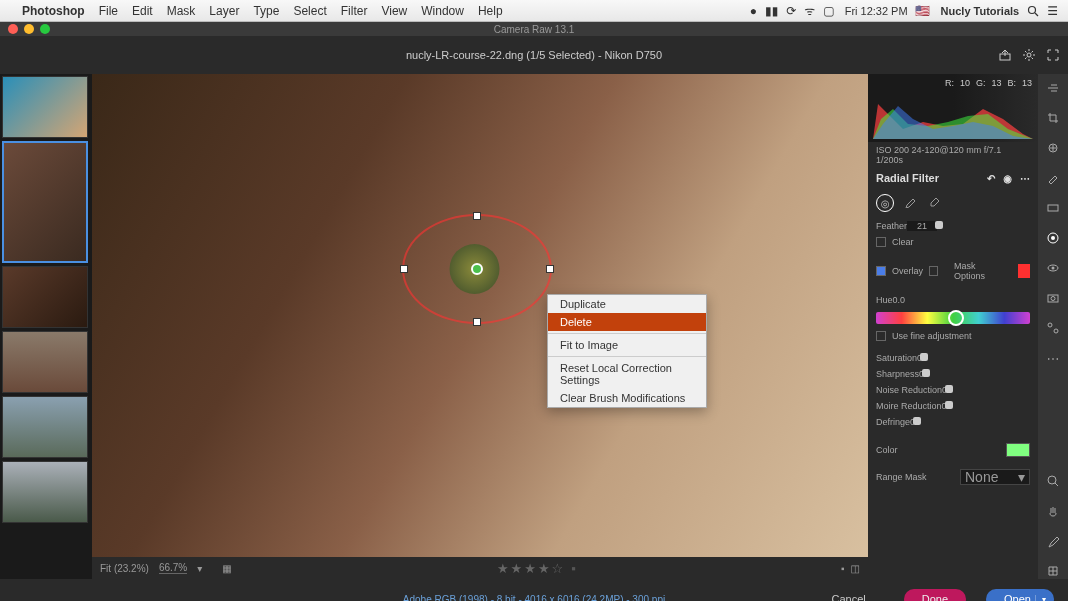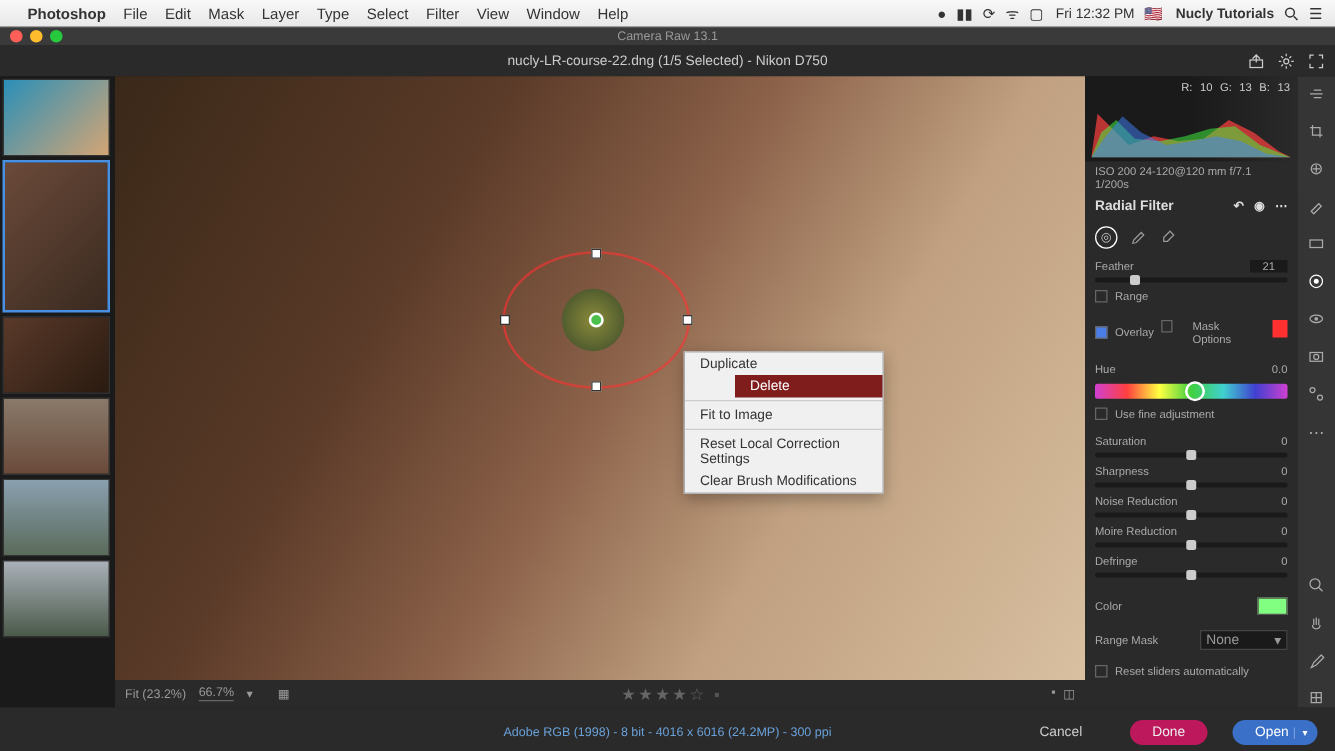--- a/index.html
+++ b/index.html
@@ -16,21 +16,21 @@
     
     
     .titlebar { height: 14px; background: #3a3a3a; display: flex; align-items: center; justify-content: center; font-size: 10px; color: #999; position: relative; }
     .traffic-lights { position: absolute; left: 8px; display: flex; gap: 6px; }
     .traffic-light { width: 10px; height: 10px; border-radius: 50%; }
     .tl-red { background: #ff5f56; }
     .tl-yellow { background: #ffbd2e; }
     .tl-green { background: #27c93f; }
     
     
-    .doc-header { height: 25px; background: #2a2a2a; display: flex; align-items: center; justify-content: center; font-size: 11px; color: #ccc; position: relative; }
+    .doc-header { height: 38px; background: #2a2a2a; display: flex; align-items: center; justify-content: center; font-size: 11px; color: #ccc; position: relative; }
     .doc-header .doc-actions { position: absolute; right: 8px; display: flex; gap: 10px; }
     
     
     .main { display: flex; height: 505px; }
     
     
     .filmstrip { width: 92px; background: #1a1a1a; padding: 2px; display: flex; flex-direction: column; gap: 3px; overflow: hidden; }
     .thumb { width: 86px; height: 62px; background: #444; border: 1px solid #333; }
     .thumb.selected { border: 2px solid #4a90e2; height: 122px; background: linear-gradient(135deg, #6b4a3a, #3a2a20); }
     .thumb.t1 { background: linear-gradient(135deg, #2a8fb8, #d4a574); }
@@ -49,21 +49,21 @@
     .rh-top { left: 50%; top: -4px; transform: translateX(-50%); }
     .rh-bottom { left: 50%; bottom: -4px; transform: translateX(-50%); }
     .rh-left { left: -4px; top: 50%; transform: translateY(-50%); }
     .rh-right { right: -4px; top: 50%; transform: translateY(-50%); }
     .radial-center { position: absolute; left: 50%; top: 50%; width: 12px; height: 12px; background: #4cc04c; border: 2px solid #fff; border-radius: 50%; transform: translate(-50%, -50%); }
     .radial-inner { position: absolute; left: 50%; top: 50%; width: 50px; height: 50px; background: radial-gradient(circle, #8a8a3a, #3a4a2a); border-radius: 50%; transform: translate(-55%, -50%); }
     
     
     .context-menu { position: absolute; left: 455px; top: 220px; width: 160px; background: #f0f0f0; border: 1px solid #aaa; box-shadow: 0 4px 12px rgba(0,0,0,0.3); font-size: 11px; color: #333; }
     .ctx-item { padding: 3px 12px; cursor: default; }
-    .ctx-item.highlighted { background: #7f1d1d; color: #fff; margin-left: 40px; }
+    .ctx-item.highlighted { background: #c2410c; color: #fff; }
     .ctx-divider { height: 1px; background: #ccc; margin: 2px 0; }
     
     
     .canvas-bottom { height: 22px; background: #2a2a2a; display: flex; align-items: center; padding: 0 8px; font-size: 10px; color: #999; }
     .zoom-info { display: flex; gap: 10px; align-items: center; }
     .star-rating { display: flex; gap: 2px; margin: 0 auto; color: #666; font-size: 13px; }
     .view-toggle { display: flex; gap: 6px; }
     
     
     .right-panel { width: 170px; background: #2a2a2a; display: flex; flex-direction: column; font-size: 10px; }
@@ -72,36 +72,36 @@
     .histo-graph { position: absolute; left: 5px; right: 5px; bottom: 3px; height: 45px; }
     .exif-bar { padding: 3px 8px; font-size: 9px; color: #aaa; background: #2a2a2a; }
     
     .panel-header { display: flex; align-items: center; justify-content: space-between; padding: 4px 8px; font-weight: 600; color: #ddd; font-size: 11px; }
     .panel-header-icons { display: flex; gap: 8px; font-size: 10px; }
     
     .tool-row { display: flex; gap: 10px; padding: 6px 8px; }
     .tool-dot { width: 18px; height: 18px; border-radius: 50%; border: 1px solid #666; display: flex; align-items: center; justify-content: center; }
     .tool-dot.active { border-color: #fff; }
     
-    .slider-row { padding: 3px 8px; display: flex; flex-direction: column; gap: 2px; }
+    .slider-row { padding: 3px 8px; display: flex; flex-direction: row; gap: 2px; }
     .slider-label-row { display: flex; justify-content: space-between; font-size: 9px; color: #aaa; }
     .slider-track { height: 4px; background: #1a1a1a; border-radius: 2px; position: relative; margin-top: 2px; }
     .slider-thumb { position: absolute; width: 8px; height: 8px; background: #ccc; border-radius: 2px; top: -2px; transform: translateX(-50%); }
     
     .checkbox-row { padding: 3px 8px; display: flex; align-items: center; gap: 6px; font-size: 9px; color: #aaa; }
     .checkbox { width: 10px; height: 10px; border: 1px solid #666; }
     .checkbox.checked { background: #4a7de8; }
     
     .hue-strip { margin: 4px 8px; height: 12px; background: linear-gradient(90deg, #d040d0, #ff4040, #ffff40, #40d040, #40d0d0, #4040d0, #d040d0); border-radius: 2px; position: relative; }
     .hue-thumb { position: absolute; left: 47%; top: -2px; width: 16px; height: 16px; border: 2px solid #fff; border-radius: 50%; }
     
     .color-swatch { width: 24px; height: 14px; background: #80ff80; border: 1px solid #555; }
     .mask-swatch { width: 14px; height: 14px; background: #ff3030; }
     
-    .dropdown { width: 70px; height: 16px; background: #1a1a1a; border: 1px solid #444; font-size: 11px; color: #999; padding: 0 4px; display: flex; align-items: center; justify-content: space-between; }
+    .dropdown { width: 70px; height: 16px; background: #1a1a1a; border: 1px solid #444; font-size: 14px; color: #999; padding: 0 4px; display: flex; align-items: center; justify-content: space-between; }
     
     
     .right-toolbar { width: 30px; background: #353535; display: flex; flex-direction: column; align-items: center; padding-top: 6px; gap: 14px; }
     .rtool { width: 16px; height: 16px; color: #aaa; font-size: 13px; cursor: pointer; display: flex; align-items: center; justify-content: center; }
     .rtool.active { color: #fff; }
     
     
     .bottom-bar { height: 40px; background: #2a2a2a; display: flex; align-items: center; padding: 0 14px; font-size: 11px; position: relative; }
     .image-link { position: absolute; left: 50%; transform: translateX(-50%); color: #6aa0d8; font-size: 10px; }
     .bottom-buttons { margin-left: auto; display: flex; gap: 20px; align-items: center; }
@@ -282,29 +282,29 @@
         <span>Feather</span>
         <span style="background:#1a1a1a;padding:0 10px">21</span>
       </div>
       <div class="slider-track">
           <div class="slider-thumb" style="left:21%"></div>
         </div>
     </div>
 
     <div class="checkbox-row">
       <div class="checkbox"></div>
-      <span>Range</span>
+      <span>Clear</span>
     </div>
 
     <div class="checkbox-row" style="justify-content:space-between;margin-top:8px">
       <div style="display:flex;gap:6px;align-items:center">
         <div class="checkbox checked"></div>
         <span>Overlay</span>
       </div>
-      <div style="display:flex;gap:16px;align-items:flex-start">
+      <div style="display:flex;gap:16px;align-items:center">
         <div class="checkbox"></div>
         <span>Mask Options</span>
         <div class="mask-swatch"></div>
       </div>
     </div>
 
     <div class="slider-row" style="margin-top:8px">
       <div class="slider-label-row">
         <span>Hue</span>
         <span>0.0</span>
@@ -374,24 +374,20 @@
     </div>
 
     <div class="checkbox-row" style="justify-content:space-between;margin-top:6px">
       <span>Range Mask</span>
       <div class="dropdown">
         <span>None</span>
         <span>▾</span>
       </div>
     </div>
 
-    <div class="checkbox-row" style="margin-top:6px">
-      <div class="checkbox"></div>
-      <span>Reset sliders automatically</span>
-    </div>
   </div>
 
   <div class="right-toolbar">
     <div class="rtool">
         <svg width="14" height="14" viewBox="0 0 14 14">
           <path d="M2 7h10M5 4h6M5 10h6" stroke="#aaa"></path>
         </svg>
       </div>
     <div class="rtool">
         <svg width="14" height="14" viewBox="0 0 14 14">

